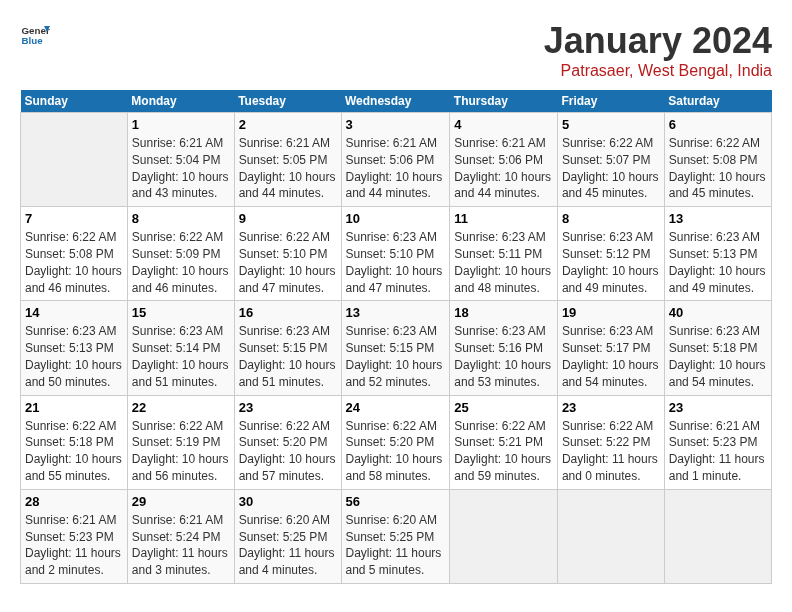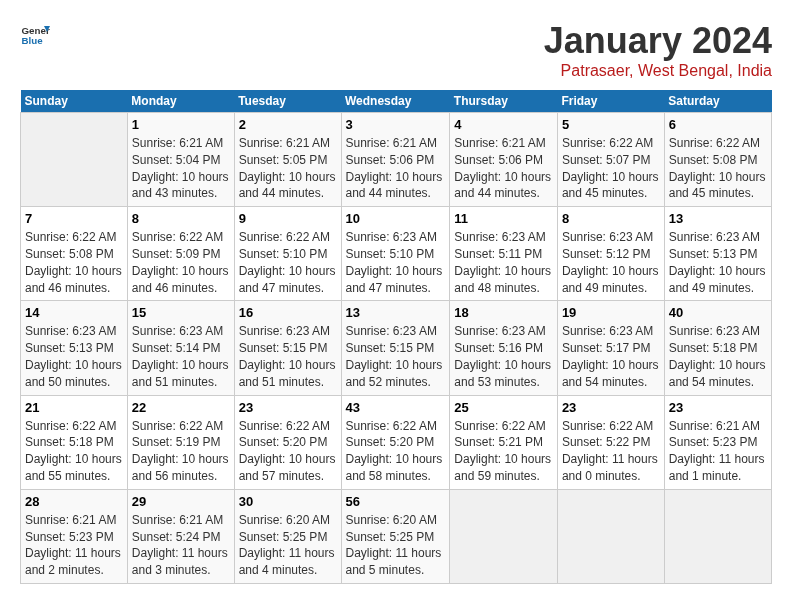--- a/index.html
+++ b/index.html
@@ -271,21 +271,21 @@
 and 56 minutes.</div>
         </td>
         <td>
           <span class="day-number">23</span>
           <div class="day-info" style="white-space: pre-line;">Sunrise: 6:22 AM
 Sunset: 5:20 PM
 Daylight: 10 hours
 and 57 minutes.</div>
         </td>
         <td>
-          <span class="day-number">43</span>
+          <span class="day-number">24</span>
           <div class="day-info" style="white-space: pre-line;">Sunrise: 6:22 AM
 Sunset: 5:20 PM
 Daylight: 10 hours
 and 58 minutes.</div>
         </td>
         <td>
           <span class="day-number">25</span>
           <div class="day-info" style="white-space: pre-line;">Sunrise: 6:22 AM
 Sunset: 5:21 PM
 Daylight: 10 hours

